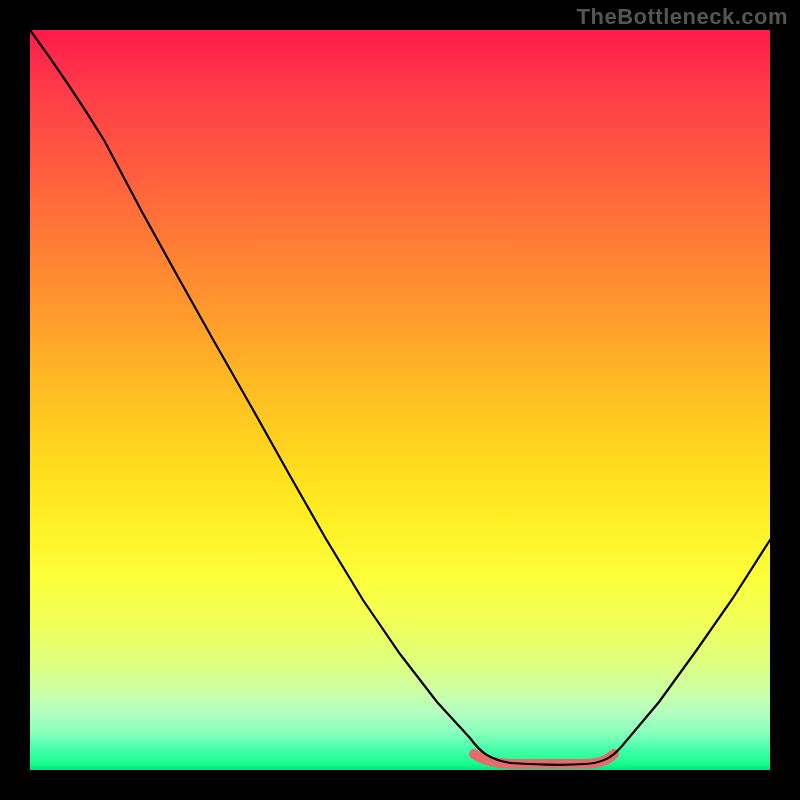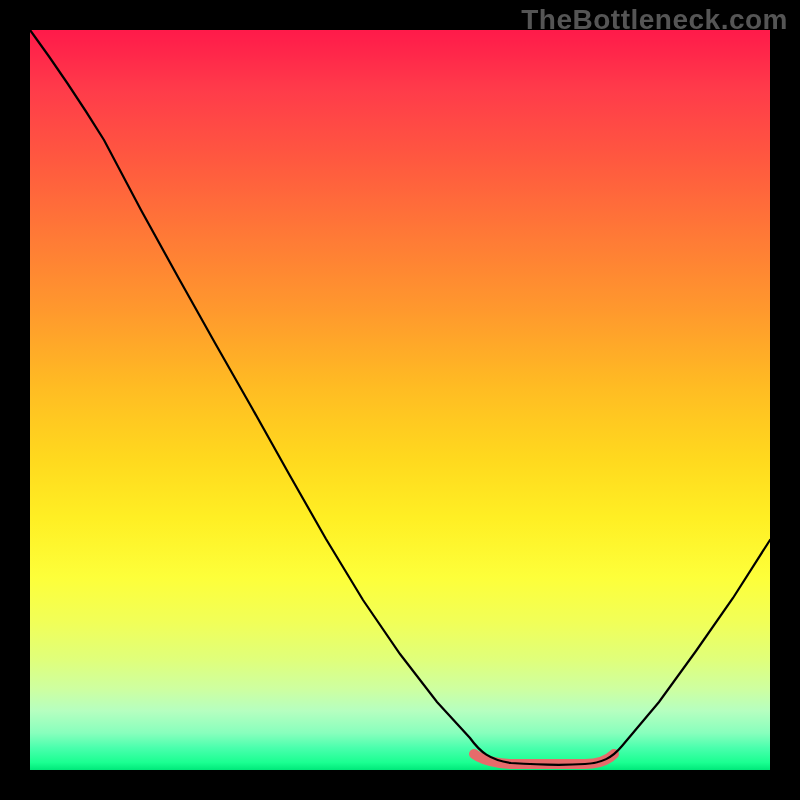--- a/index.html
+++ b/index.html
@@ -45,21 +45,21 @@
       #4affad 97%,
       #1aff91 99%,
       #00e87a 100%
     );
   }
   .watermark {
     position: absolute;
     top: 4px;
     right: 12px;
     color: #555;
-    font-size: 28px;
+    font-size: 22px;
     font-weight: 600;
     letter-spacing: 0.5px;
     user-select: none;
   }
   svg.curve {
     position: absolute;
     inset: 0;
     width: 100%;
     height: 100%;
     overflow: visible;

